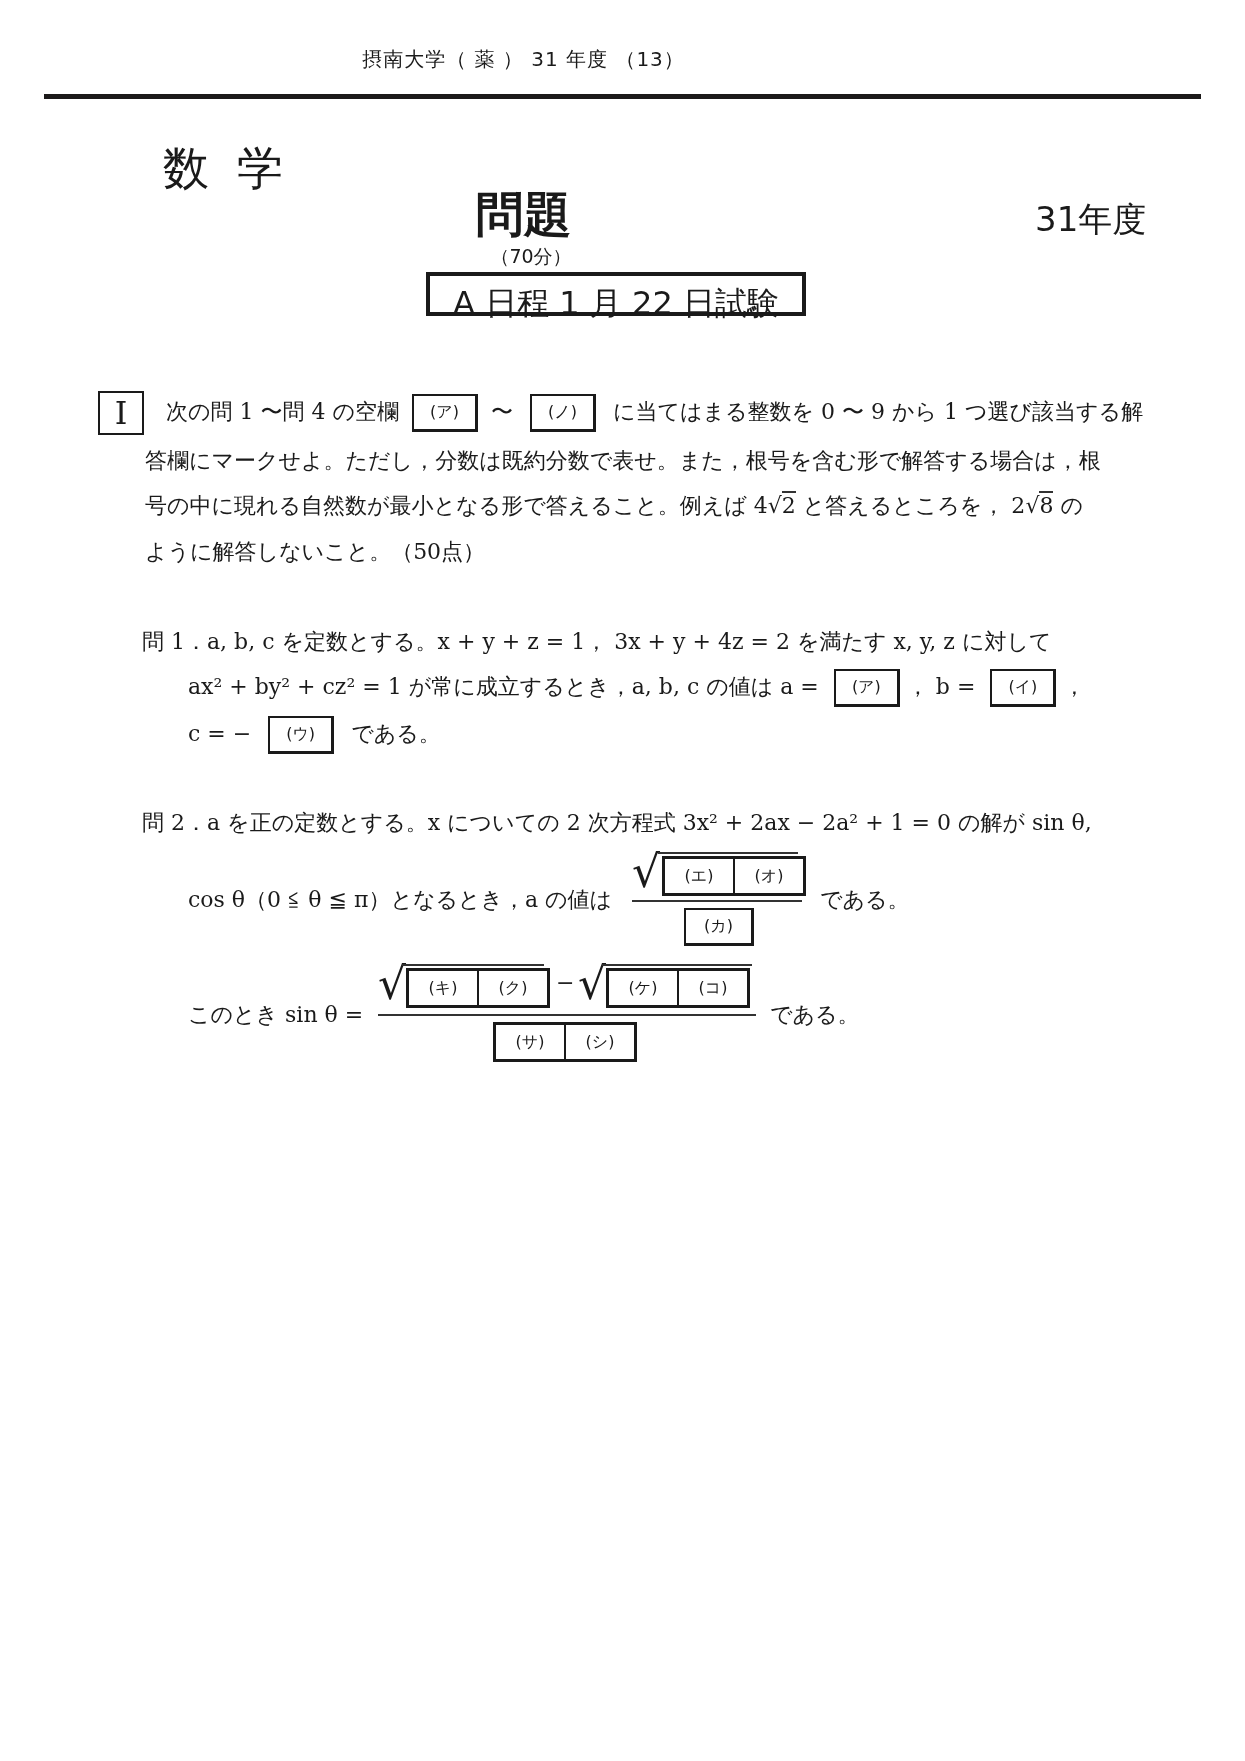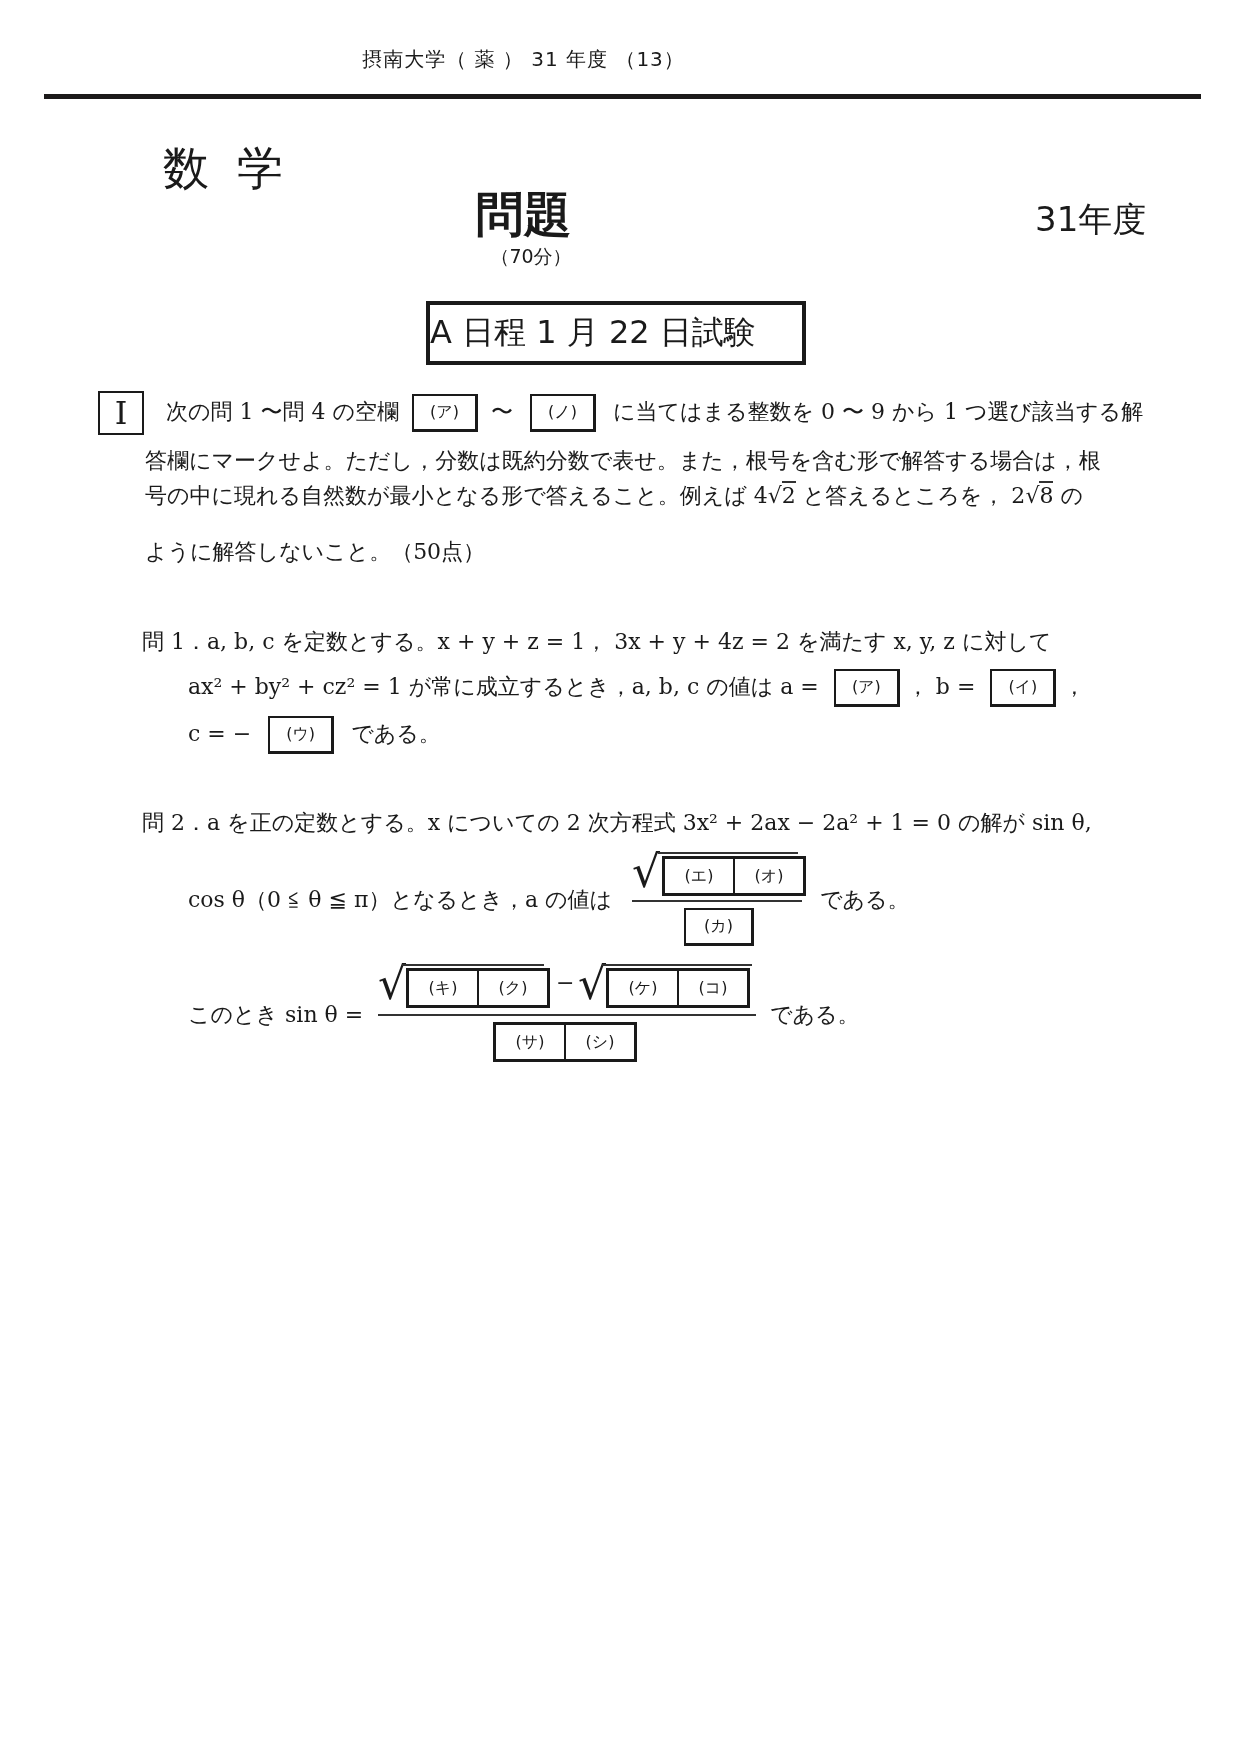--- a/index.html
+++ b/index.html
@@ -6,22 +6,22 @@
   body { width:1245px; height:1761px; position:relative; overflow:hidden;
          font-family:"DejaVu Serif", "Liberation Serif", serif; color:#1a1a1a; }
   .abs { position:absolute; }
   .sans { font-family:"DejaVu Sans", "Liberation Sans", sans-serif; }
   .header-text { left:0; width:1047px; top:46px; text-align:center; font-size:20px; letter-spacing:1px; }
   .rule { left:44px; top:94px; width:1157px; height:5px; background:#1c1a1a; }
   .subject { left:135px; top:138px; font-size:46px; letter-spacing:28px;margin-left:28px; }
   .title { left:0; width:1047px; top:183px; text-align:center; font-size:48px; font-weight:bold; }
   .year { left:1035px; top:197px; font-size:34px; }
   .duration { left:0; width:1062px; top:244px; text-align:center; font-size:19px; }
-  .session { left:426px; top:272px; width:380px; height:64px; border:4px solid #1a1a1a; box-sizing:border-box;
-             line-height:54px; font-size:32px;margin-top:29px; }
+  .session { left:426px; top:272px; width:380px; height:44px; border:4px solid #1a1a1a; box-sizing:border-box;
+             text-align:center; line-height:54px; font-size:32px; }
   .sec-mark { left:98px; top:391px; width:46px; height:44px; border:2px solid #1a1a1a; box-sizing:border-box;
               text-align:center; line-height:40px; font-size:32px; }
   .line { font-size:22px; white-space:nowrap; }
   .box { display:inline-block; border:2px solid #1a1a1a; border-bottom-width:3px; border-right-width:3px;
          text-align:center; font-size:16px; vertical-align:middle; box-sizing:border-box; font-family:"DejaVu Sans", sans-serif; }
   .box.small { width:66px; height:38px; line-height:32px; }
   .boxpair { display:inline-flex; border:3px solid #1a1a1a; box-sizing:border-box; }
   .boxpair span { width:68px; height:34px; line-height:34px; text-align:center; font-size:16px;
                   font-family:"DejaVu Sans", sans-serif; }
   .boxpair span + span { border-left:2px solid #1a1a1a; }
@@ -44,21 +44,21 @@
 <div class="abs sec-mark">I</div>
 
 <div class="abs line" style="left:166px;top:394px;">
   <span>次の問 1 〜問 4 の空欄</span>
   <span class="box small" style="margin:0 6px;">(ア)</span>
   <span>〜</span>
   <span class="box small" style="margin:0 10px;">(ノ)</span>
   <span>に当てはまる整数を 0 〜 9 から 1 つ選び該当する解</span>
 </div>
 <div class="abs line" style="left:145px;top:446px;">答欄にマークせよ。ただし，分数は既約分数で表せ。また，根号を含む形で解答する場合は，根</div>
-<div class="abs line" style="left:145px;top:481px;text-align:center;">
+<div class="abs line" style="left:145px;top:491px;text-align:center;">
   <span>号の中に現れる自然数が最小となる形で答えること。例えば 4</span><span>√</span><span class="overline">2</span>
   <span>と答えるところを， 2</span><span>√</span><span class="overline">8</span>
   <span>の</span>
 </div>
 <div class="abs line" style="left:145px;top:537px;">ように解答しないこと。（50点）</div>
 
 <div class="abs line" style="left:142px;top:627px;">
   <span>問 1．</span><span>a, b, c を定数とする。x + y + z = 1， 3x + y + 4z = 2 を満たす x, y, z に対して</span>
 </div>
 <div class="abs line" style="left:188px;top:669px;">

